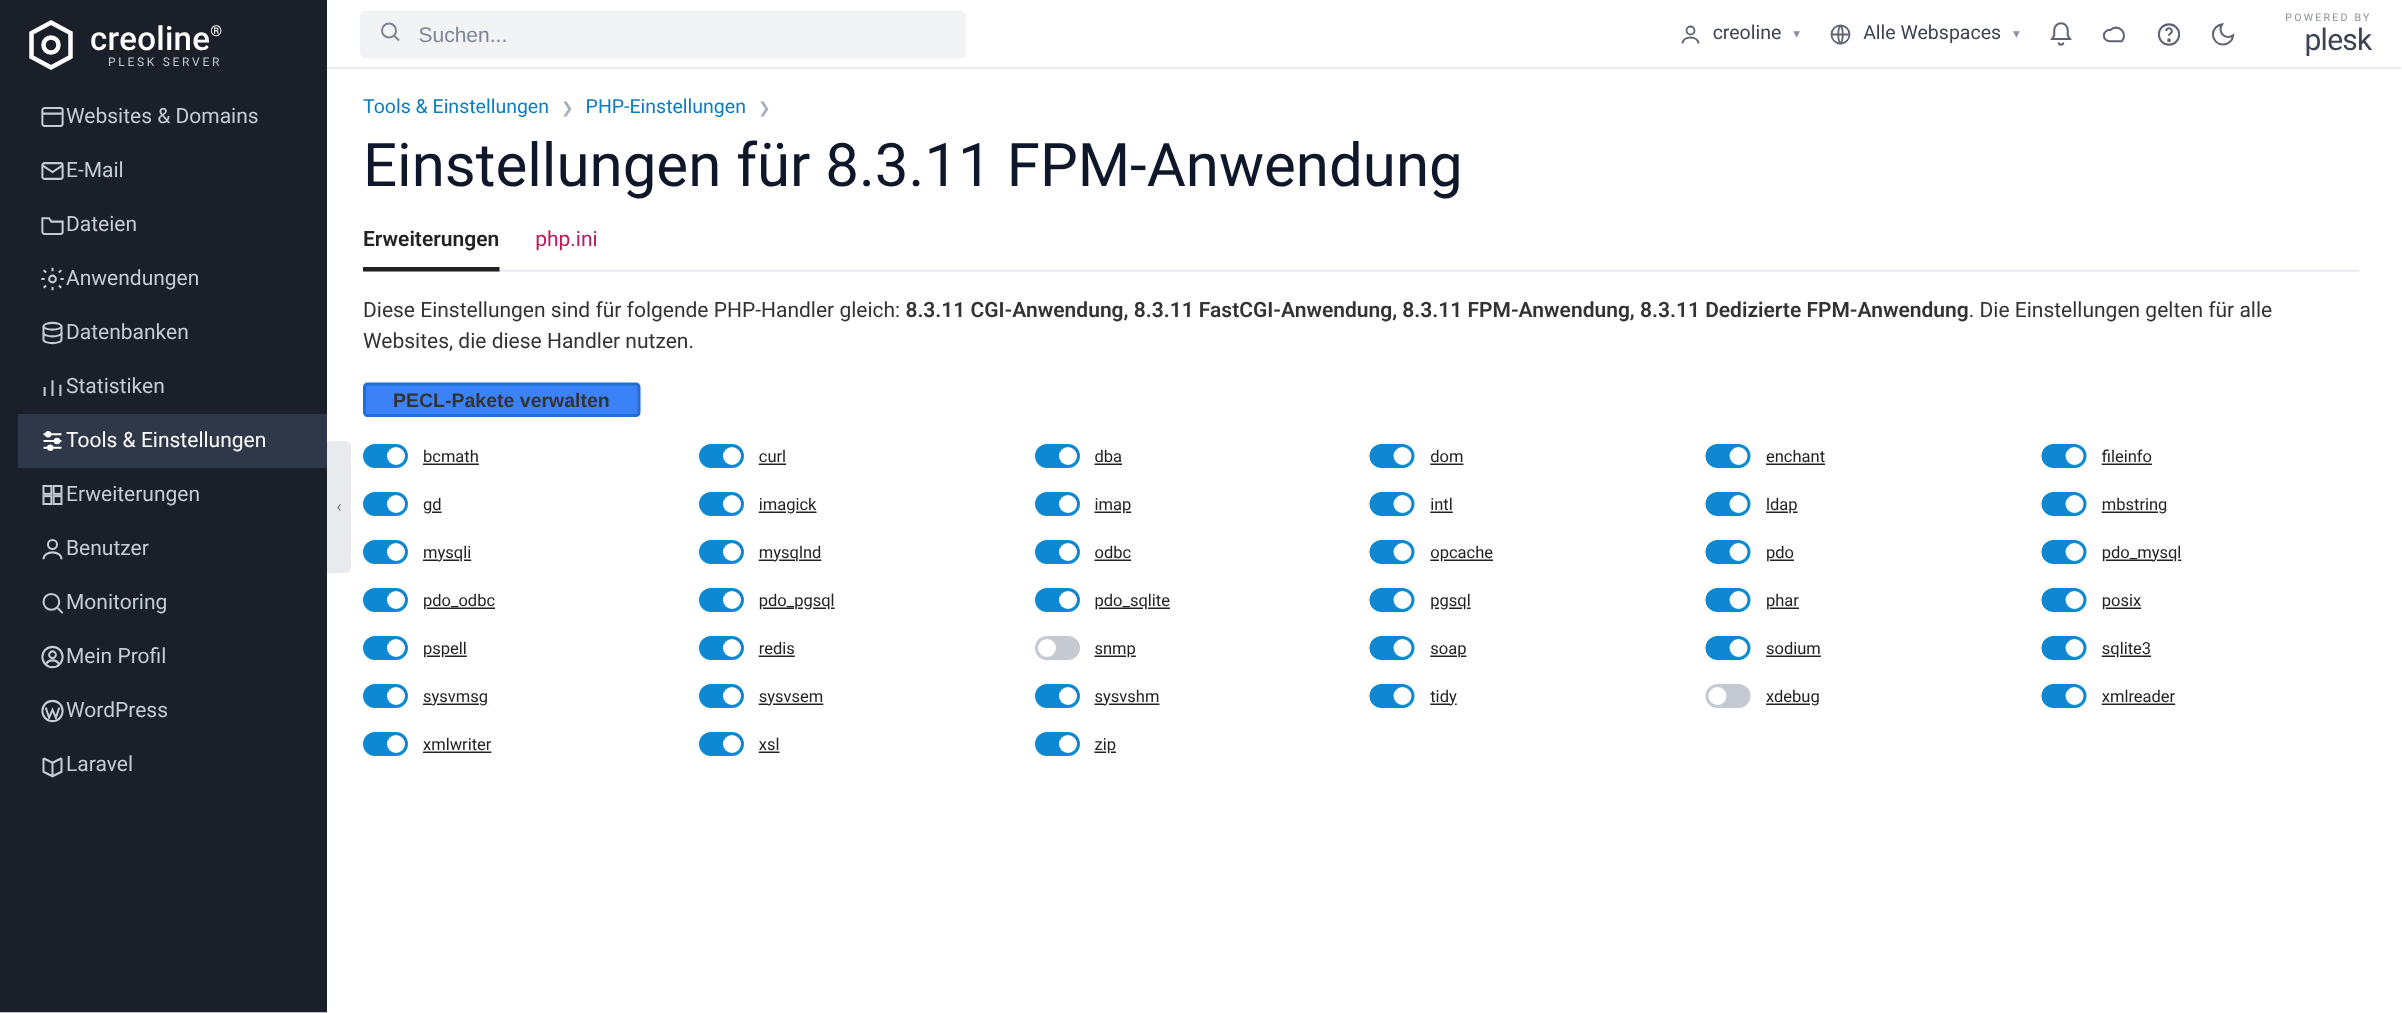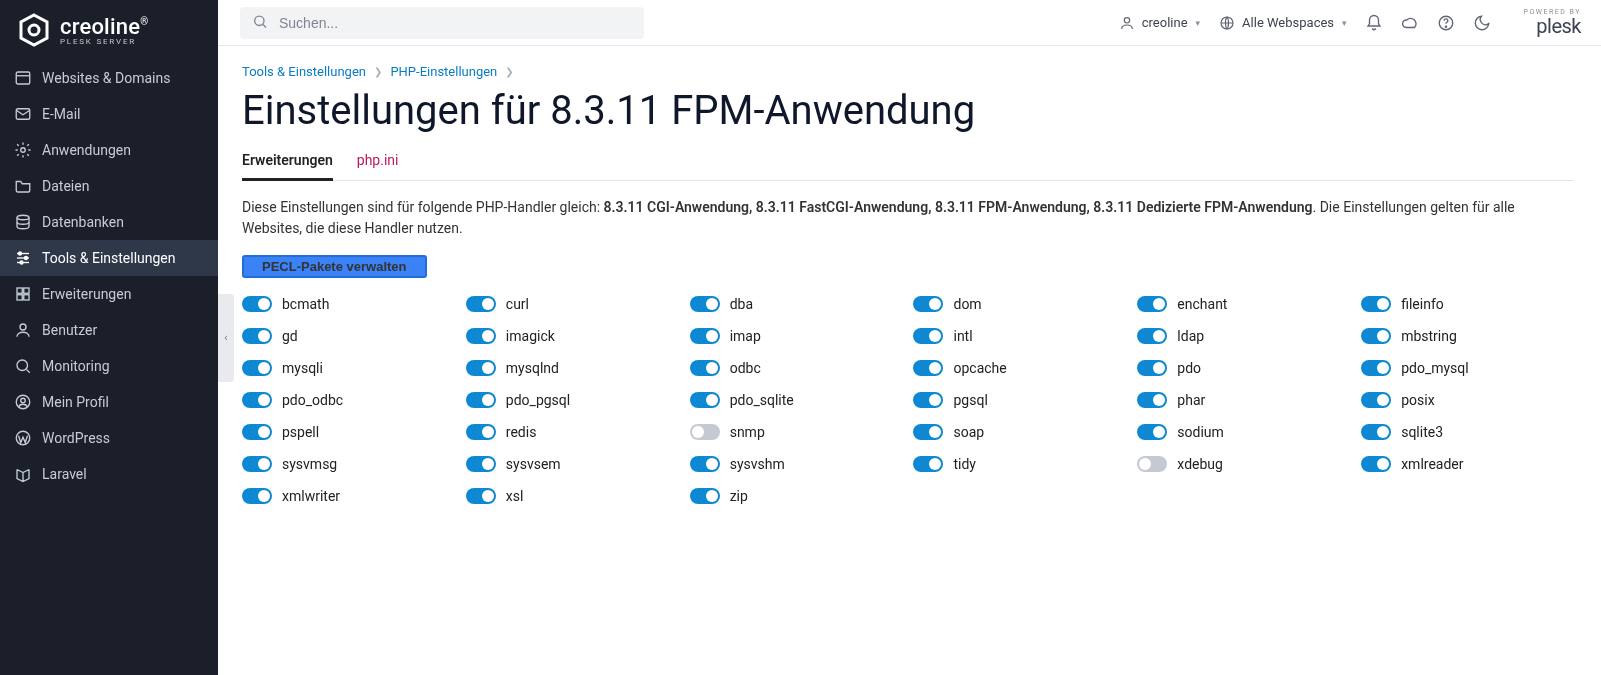--- a/index.html
+++ b/index.html
@@ -4,22 +4,22 @@
 <style>
 * { box-sizing: border-box; margin: 0; padding: 0; }
 body { font-family: -apple-system, BlinkMacSystemFont, "Segoe UI", Roboto, Helvetica, Arial, sans-serif; font-size: 14px; color: #222; background: #fff; }
 .app { display: flex; height: 675px; width: 1601px; overflow: hidden; position: relative; }
 
 
 .sidebar { width: 218px; background: #1b1f29; color: #e2e5ea; display: flex; flex-direction: column; flex-shrink: 0; }
 .logo-wrap { padding: 10px 14px 10px 16px; display: flex; align-items: center; height: 60px; }
 .logo { display: flex; align-items: center; gap: 8px; color: #fff; }
 .logo-text { font-weight: 500; font-size: 22px; letter-spacing: 0.2px;}
-.logo-sub { font-size: 8px; letter-spacing: 1.8px; color: #C4C8D2; margin-top: -2px; }
-.sb-item { display: flex; align-items: center; gap: 10px; padding: 9px 14px; color: #c6cbd4; cursor: pointer; }
+.logo-sub { font-size: 8px; letter-spacing: 1.8px; color: #C4C8D2; text-align: right; margin-top: -2px; }
+.sb-item { display: flex; align-items: center; padding: 9px 14px; color: #c6cbd4; cursor: pointer; margin-left: 12px; }
 .sb-item.active { background: #2f3849; color: #fff; }
 .sb-icon { width: 18px; height: 18px; display: inline-flex; align-items: center; justify-content: center; flex-shrink:0;}
 .sb-icon svg { stroke: currentColor; }
 .collapse-tab { position: absolute; left: 218px; top: 50%; transform: translateY(-50%); width: 16px; height: 88px; background: #e8eaed; border-radius: 0 4px 4px 0; display: flex; align-items: center; justify-content: center; color: #6f7680; cursor: pointer; font-size: 11px;}
 
 
 .main { flex: 1; display: flex; flex-direction: column; min-width: 0; }
 .topbar { height: 46px; border-bottom: 1px solid #e4e7eb; display: flex; align-items: center; padding: 0 20px 0 22px; gap: 16px; }
 .search-wrap { position: relative; width: 404px; }
 .search { width: 100%; height: 32px; background: #f1f3f5; border: 1px solid #f1f3f5; border-radius: 4px; padding: 0 12px 0 38px; font-size: 14px; color: #333; }
@@ -48,21 +48,21 @@
 
 
 .ext-grid { display: grid; grid-template-columns: repeat(6, 1fr); row-gap: 16px; column-gap: 12px; }
 .ext { display: flex; align-items: center; gap: 10px; }
 .toggle { width: 30px; height: 16px; border-radius: 10px; position: relative; cursor: pointer; flex-shrink:0;}
 .toggle::after { content: ""; position: absolute; width: 12px; height: 12px; border-radius: 50%; background: #fff; top: 2px; transition: left .1s; }
 .toggle.on { background: #0f88d4; }
 .toggle.on::after { left: 16px; }
 .toggle.off { background: #c5cad2; }
 .toggle.off::after { left: 2px; }
-.ext-label { font-size: 14px; color: #222; }
+.ext-label { font-size: 11px; color: #222; text-decoration: underline; }
 </style>
 </head>
 <body>
 
 <div class="app">
   <div class="sidebar">
     <div class="logo-wrap">
       <div class="logo">
         <svg width="36" height="36" viewBox="0 0 36 36" fill="none">
           <path d="M18 3 L31 10 L31 26 L18 33 L5 26 L5 10 Z" stroke="#fff" stroke-width="3" fill="none"></path>
@@ -92,43 +92,53 @@
             <svg width="18" height="18" viewBox="0 0 24 24" fill="none" stroke="currentColor" stroke-width="1.8">
               <rect x="3" y="5" width="18" height="14" rx="2"></rect>
               <path d="M3 7l9 6 9-6"></path>
             </svg>
           </span>
           <span>E-Mail</span>
         </div>
         <div class="sb-item">
           <span class="sb-icon">
             <svg width="18" height="18" viewBox="0 0 24 24" fill="none" stroke="currentColor" stroke-width="1.8">
+              <path d="M3 6h6l2 3h10v9a2 2 0 0 1-2 2H5a2 2 0 0 1-2-2V6z"></path>
+            </svg>
+          </span>
+          <span>Dateien</span>
+        </div>
+        <div class="sb-item">
+          <span class="sb-icon">
+            <svg width="18" height="18" viewBox="0 0 24 24" fill="none" stroke="currentColor" stroke-width="1.8">
               <circle cx="12" cy="12" r="3"></circle>
               <path d="M12 2v3M12 19v3M4.2 4.2l2.1 2.1M17.7 17.7l2.1 2.1M2 12h3M19 12h3M4.2 19.8l2.1-2.1M17.7 6.3l2.1-2.1"></path>
             </svg>
           </span>
           <span>Anwendungen</span>
-        </div>
-        <div class="sb-item">
-          <span class="sb-icon">
-            <svg width="18" height="18" viewBox="0 0 24 24" fill="none" stroke="currentColor" stroke-width="1.8">
-              <path d="M3 6h6l2 3h10v9a2 2 0 0 1-2 2H5a2 2 0 0 1-2-2V6z"></path>
-            </svg>
-          </span>
-          <span>Dateien</span>
         </div>
         <div class="sb-item">
           <span class="sb-icon">
             <svg width="18" height="18" viewBox="0 0 24 24" fill="none" stroke="currentColor" stroke-width="1.8">
               <ellipse cx="12" cy="6" rx="8" ry="3"></ellipse>
               <path d="M4 6v12c0 1.7 3.6 3 8 3s8-1.3 8-3V6"></path>
               <path d="M4 12c0 1.7 3.6 3 8 3s8-1.3 8-3"></path>
             </svg>
           </span>
           <span>Datenbanken</span>
+        </div>
+        <div class="sb-item">
+          <span class="sb-icon">
+            <svg width="18" height="18" viewBox="0 0 24 24" fill="none" stroke="currentColor" stroke-width="1.8">
+              <line x1="5" y1="20" x2="5" y2="12"></line>
+              <line x1="12" y1="20" x2="12" y2="6"></line>
+              <line x1="19" y1="20" x2="19" y2="10"></line>
+            </svg>
+          </span>
+          <span>Statistiken</span>
         </div>
         <div class="sb-item active">
           <span class="sb-icon">
             <svg width="18" height="18" viewBox="0 0 24 24" fill="none" stroke="currentColor" stroke-width="1.8">
               <line x1="4" y1="6" x2="20" y2="6"></line>
               <line x1="4" y1="12" x2="20" y2="12"></line>
               <line x1="4" y1="18" x2="20" y2="18"></line>
               <circle cx="8" cy="6" r="2" fill="currentColor"></circle>
               <circle cx="16" cy="12" r="2" fill="currentColor"></circle>
               <circle cx="10" cy="18" r="2" fill="currentColor"></circle>

